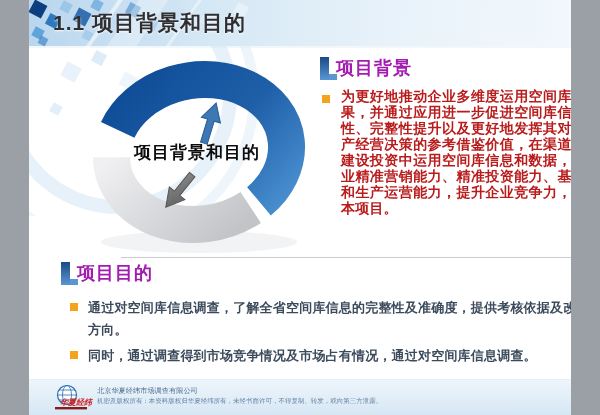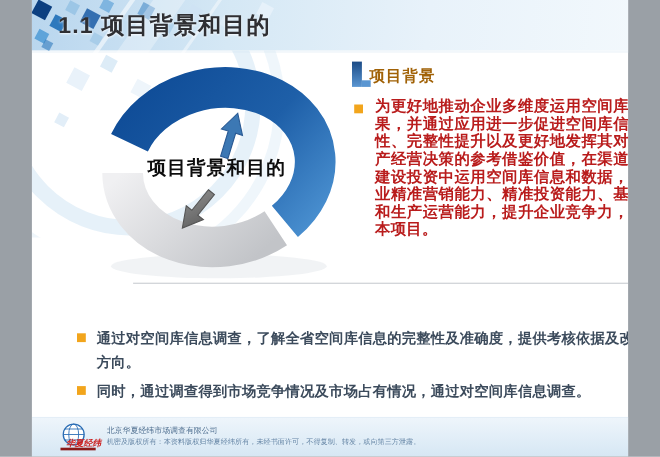--- a/index.html
+++ b/index.html
@@ -46,21 +46,21 @@
   .ws1{left:34px;top:18px;width:16px;height:16px;background:#e9f2fa;}
   .ws2{left:64px;top:6px;width:12px;height:12px;background:#ddecf7;}
   .ws3{left:92px;top:28px;width:14px;height:14px;background:#eef5fb;}
   .ws4{left:22px;top:58px;width:10px;height:10px;background:#e2eef8;}
   
   .diagram{position:absolute;left:50px;top:52px;z-index:2;}
   
   .sec-header{position:absolute;display:flex;align-items:flex-end;gap:7px;z-index:3;}
   .sec-header .l-marker{position:relative;width:9px;height:23px;background:linear-gradient(180deg,#1b4b86,#5a96d2);}
   .sec-header .l-marker::after{content:'';position:absolute;left:9px;bottom:0;width:8px;height:6px;background:#5a96d2;}
-  .sec-header h2{margin:0;font-size:14px;font-weight:bold;color:#a16207;letter-spacing:1px;}
+  .sec-header h2{margin:0;font-size:18px;font-weight:bold;color:#a21caf;letter-spacing:1px;}
   .hdr-bg{left:291px;top:56px;}
   .hdr-purpose{left:32px;top:261px;}
   
   .bg-bullet{
     position:absolute;left:293px;top:88px;width:293px;box-sizing:border-box;
     padding-left:19px;z-index:3;
     font-size:14px;line-height:16px;font-weight:600;color:#b91c1c;
     text-align:justify;letter-spacing:.2px;
   }
   .bg-bullet::before{content:'';position:absolute;left:0;top:7px;width:8px;height:8px;background:#f2a51c;}
@@ -158,20 +158,24 @@
   </svg>
 
   <div class="sec-header hdr-bg">
     <span class="l-marker"></span>
     <h2>项目背景</h2>
   </div>
   <div class="bg-bullet">为更好地推动企业多维度运用空间库建设成果，并通过应用进一步促进空间库信息准确性、完整性提升以及更好地发挥其对企业生产经营决策的参考借鉴价值，在渠道营销、建设投资中运用空间库信息和数据，提升企业精准营销能力、精准投资能力、基础管理和生产运营能力，提升企业竞争力，特开展本项目。</div>
 
   <div class="divider1"></div>
 
+  <div class="sec-header hdr-purpose">
+    <span class="l-marker"></span>
+    <h2>项目目的</h2>
+  </div>
   <ul class="purpose-list">
     <li>通过对空间库信息调查，了解全省空间库信息的完整性及准确度，提供考核依据及改进方向。</li>
     <li>同时，通过调查得到市场竞争情况及市场占有情况，通过对空间库信息调查。</li>
   </ul>
 
   <div class="footer">
     <svg class="logo" viewBox="0 0 40 27">
       <g>
         <circle cx="14" cy="11" r="9.5" fill="#ffffff" stroke="#2a6db5" stroke-width="1.2"></circle>
         <ellipse cx="14" cy="11" rx="4.5" ry="9.5" fill="none" stroke="#2a6db5" stroke-width="0.8"></ellipse>

